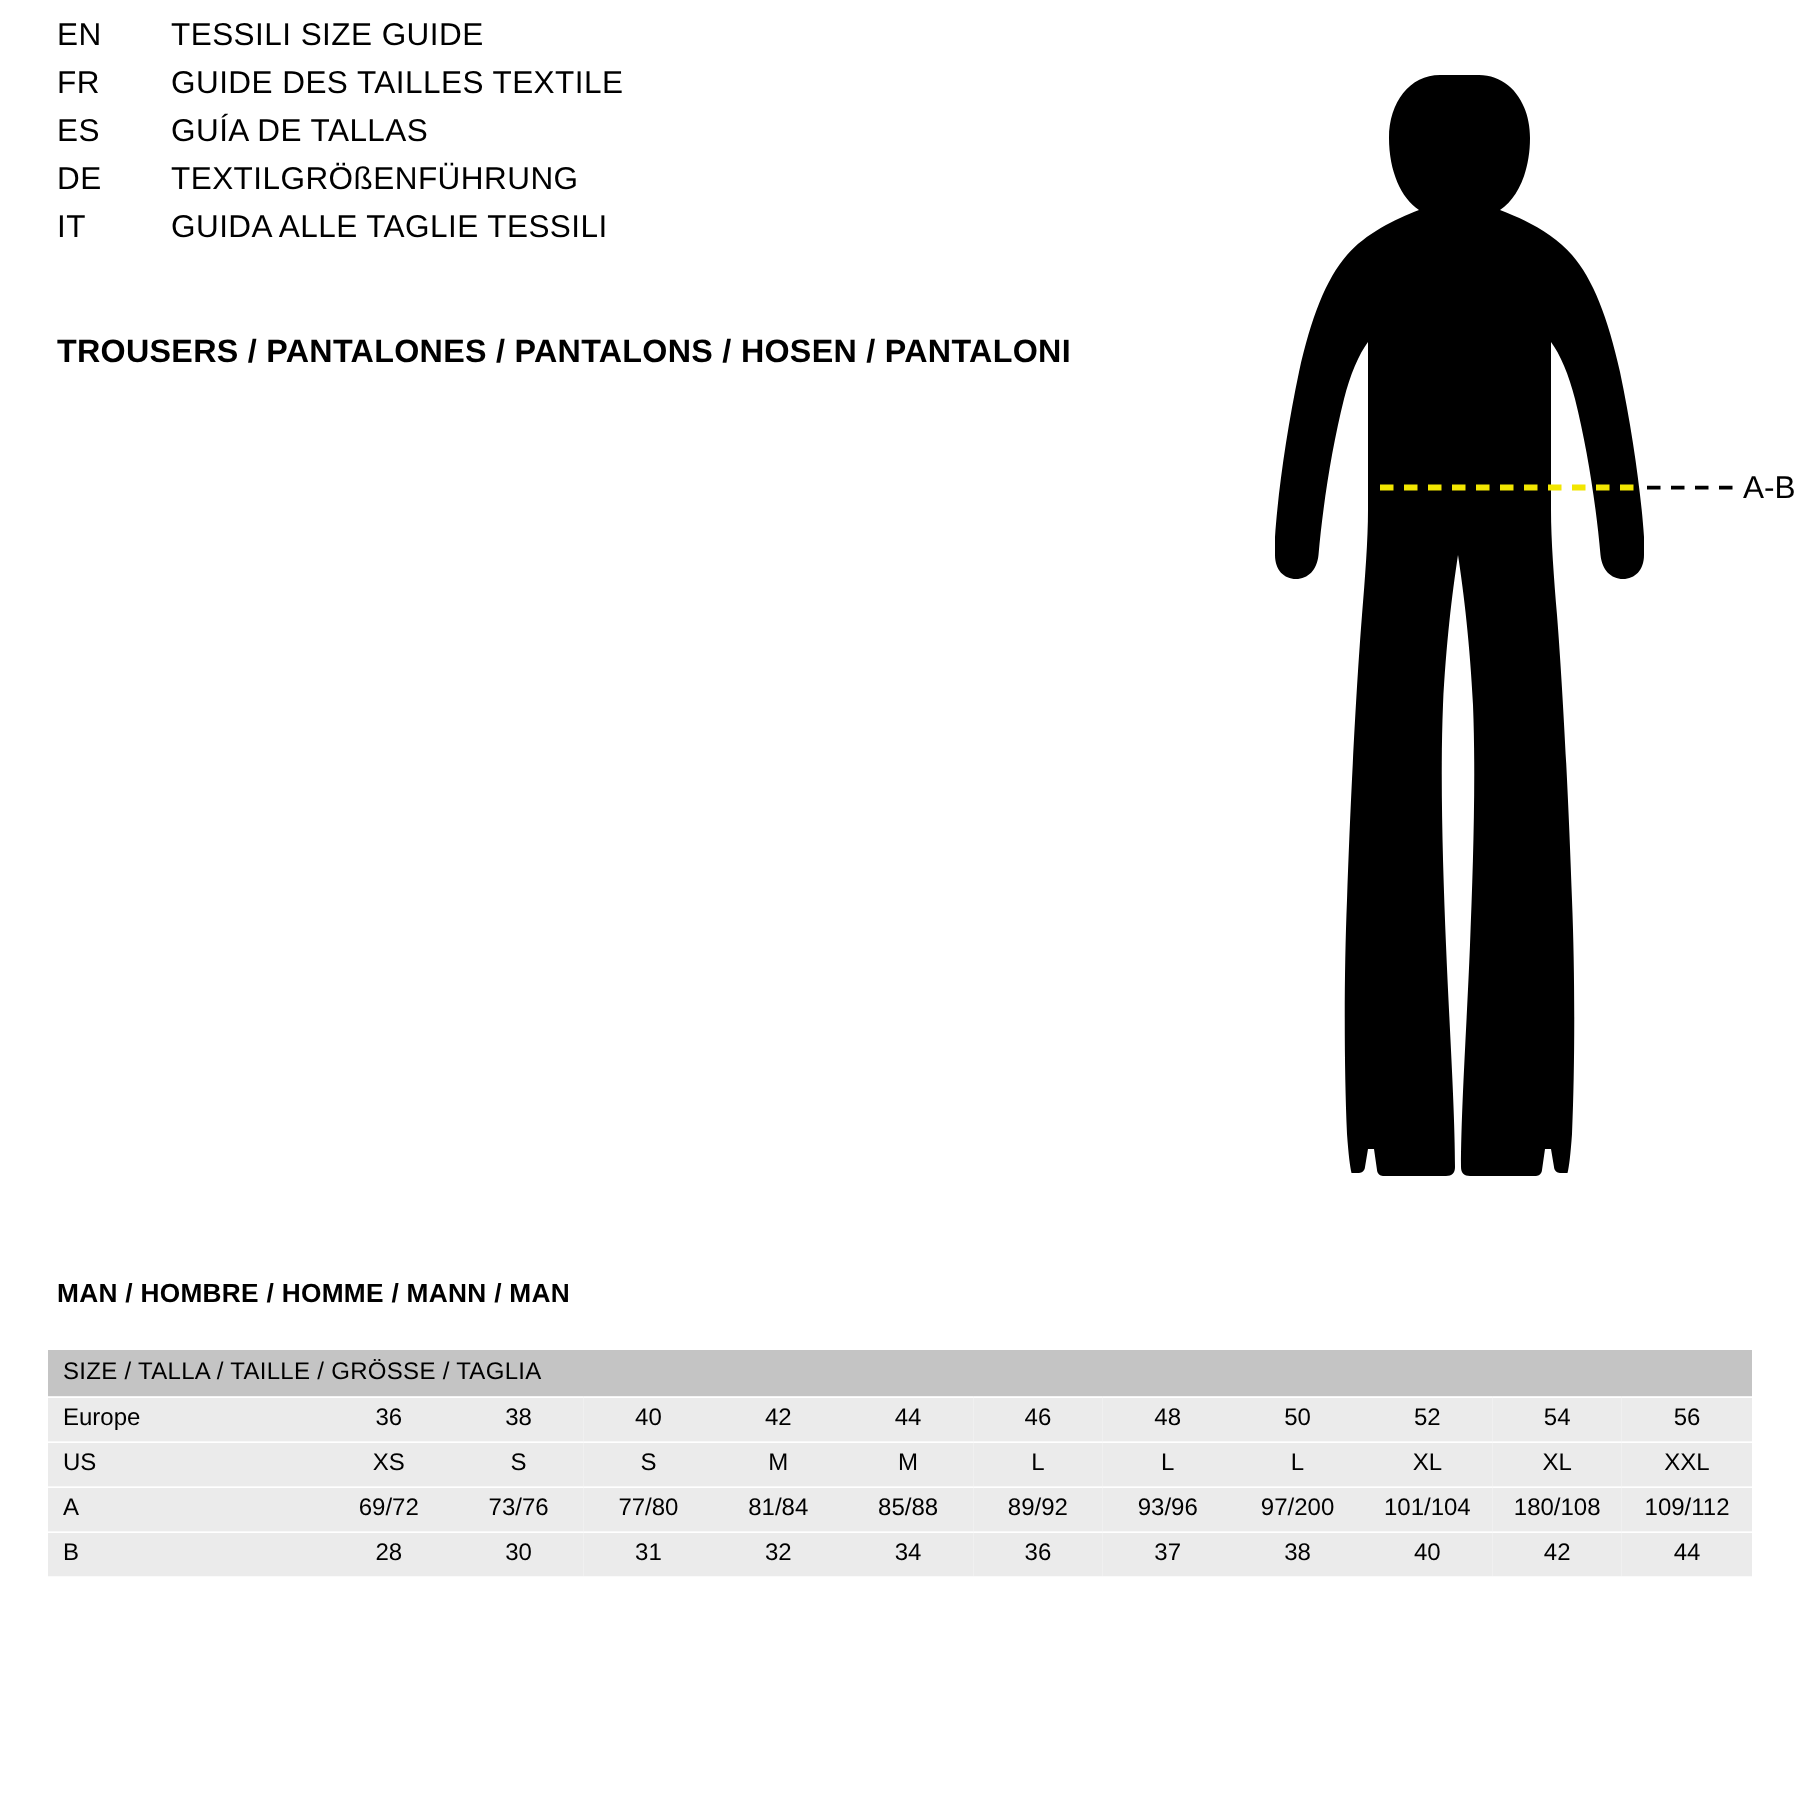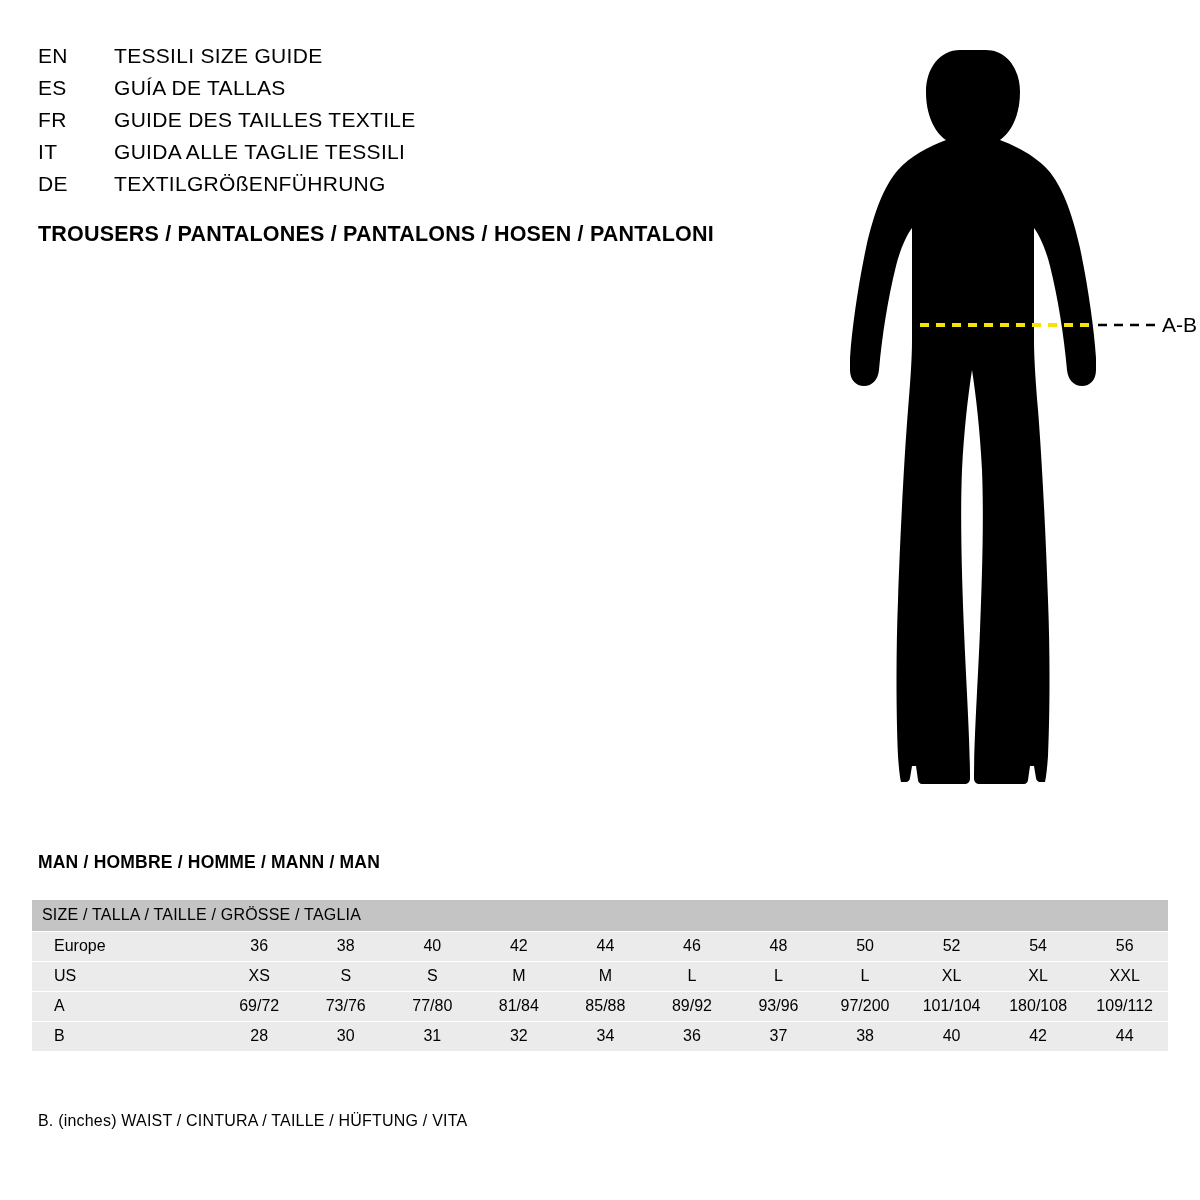--- a/index.html
+++ b/index.html
@@ -16,21 +16,21 @@
     position: relative;
     width: 1200px;
     height: 1200px;
     overflow: hidden;
   }
 
   
   .lang-block {
     position: absolute;
     left: 38px;
-    top: 44px;
+    top: 12px;
     width: 760px;
   }
   .lang-row {
     display: flex;
     align-items: baseline;
     height: 32px;
   }
   .lang-code {
     width: 76px;
     font-size: 21px;
@@ -90,21 +90,21 @@
     background: #c4c4c4;
     text-align: left;
     font-size: 16px;
     padding-left: 10px;
     height: 31px;
     letter-spacing: 0.2px;
   }
   table.size-table tbody tr { background: #ebebeb; }
   table.size-table tbody td.rowhead {
     text-align: left;
-    padding-left: 22px;
+    padding-left: 10px;
     width: 170px;
   }
   table.size-table tbody td.val { width: 80px; }
 
   
   .footnotes {
     position: absolute;
     left: 38px;
     top: 1112px;
     font-size: 16px;
@@ -118,34 +118,34 @@
 <body>
 
 <div class="page">
 
   <div class="lang-block">
     <div class="lang-row">
       <div class="lang-code">EN</div>
       <div class="lang-text">TESSILI SIZE GUIDE</div>
     </div>
     <div class="lang-row">
+      <div class="lang-code">FR</div>
+      <div class="lang-text">GUIDE DES TAILLES TEXTILE</div>
+    </div>
+    <div class="lang-row">
       <div class="lang-code">ES</div>
       <div class="lang-text">GUÍA DE TALLAS</div>
     </div>
     <div class="lang-row">
-      <div class="lang-code">FR</div>
-      <div class="lang-text">GUIDE DES TAILLES TEXTILE</div>
+      <div class="lang-code">DE</div>
+      <div class="lang-text">TEXTILGRÖßENFÜHRUNG</div>
     </div>
     <div class="lang-row">
       <div class="lang-code">IT</div>
       <div class="lang-text">GUIDA ALLE TAGLIE TESSILI</div>
-    </div>
-    <div class="lang-row">
-      <div class="lang-code">DE</div>
-      <div class="lang-text">TEXTILGRÖßENFÜHRUNG</div>
     </div>
   </div>
 
   <div class="garment-title">TROUSERS / PANTALONES / PANTALONS / HOSEN / PANTALONI</div>
 
   <div class="figure-wrap">
     <svg class="figure-svg" width="390" height="790" viewBox="0 0 390 790" xmlns="http://www.w3.org/2000/svg">
       <g>
         <path fill="#000000" d="
           M 160 10
@@ -273,16 +273,15 @@
         <td class="val">37</td>
         <td class="val">38</td>
         <td class="val">40</td>
         <td class="val">42</td>
         <td class="val">44</td>
       </tr>
     </tbody>
   </table>
 
   <div class="footnotes">
-    <div class="footnote">B. (inches) WAIST / CINTURA / TAILLE / HÜFTUNG / VITA</div>
   </div>
 
 </div>
 
 </body></html>

